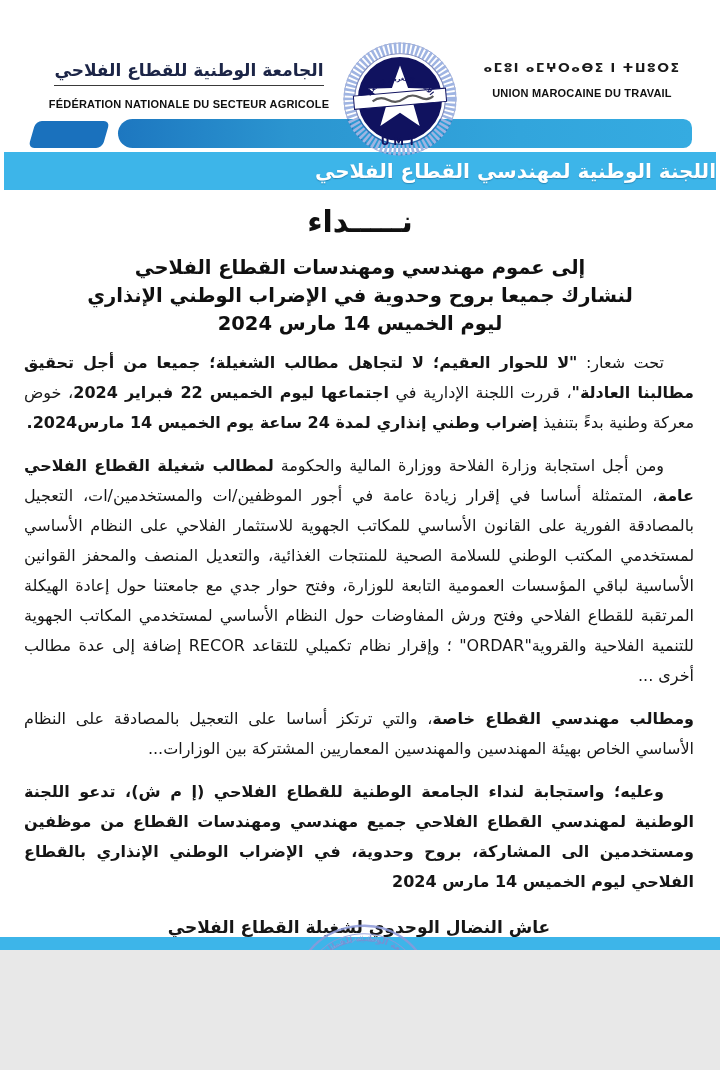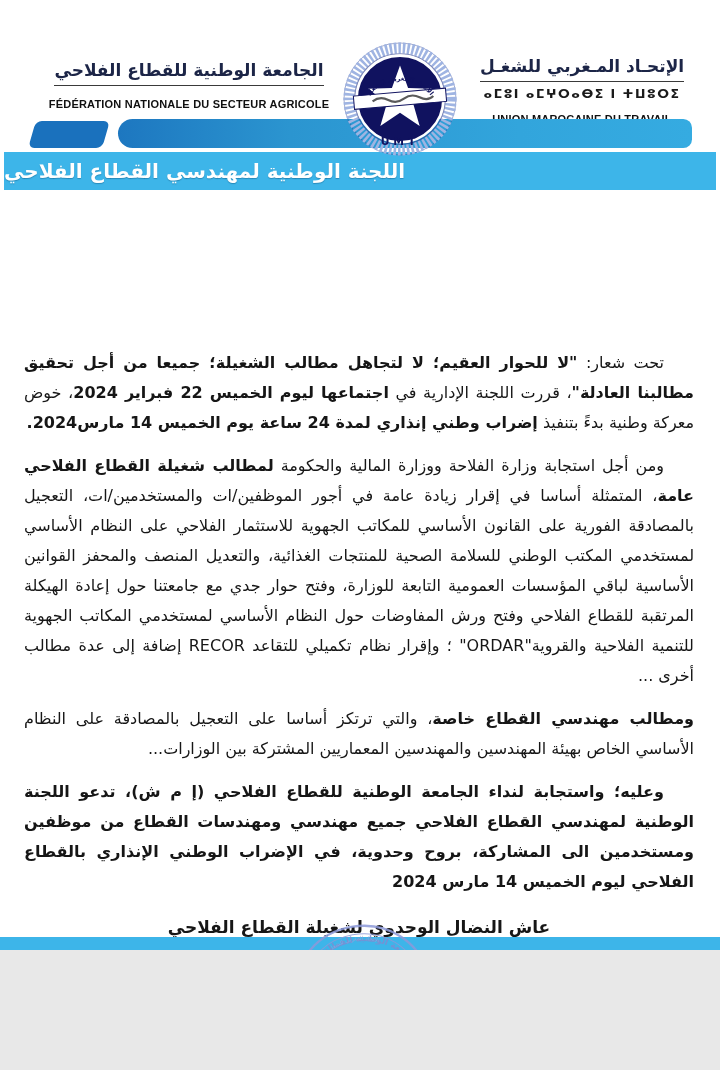--- a/index.html
+++ b/index.html
@@ -36,21 +36,21 @@
   }
   .bar-long {
     position:absolute; top:119px; left:118px; width:574px; height:29px;
     background:linear-gradient(90deg,#1d77c0 0%,#2b95d0 30%,#32a5dc 70%,#35abe1 100%);
     border-radius:15px 9px 9px 15px; z-index:1;
   }
   .banner {
     position:absolute; top:152px; left:4px; right:4px; height:38px;
     background:#3db5e9; z-index:2;
     color:#ffffff; font-weight:bold; font-size:20px; line-height:38px;
-    text-align:left; direction:rtl;
+    text-align:right; direction:rtl;
     text-shadow:0 1px 1px rgba(0,60,100,.35);
   }
 
   
   .doc-title {
     position:absolute; top:204px; left:0; right:0; text-align:center;
     font-size:30px; font-weight:bold; color:#101010; direction:rtl;
   }
   .subtitle {
     position:absolute; top:254px; left:20px; right:20px; text-align:center;
@@ -85,21 +85,20 @@
 <body>
 
 <div class="page">
 
   <div class="org org-left">
     <span class="ar">الجامعة الوطنية للقطاع الفلاحي</span>
     <span class="fr">FÉDÉRATION NATIONALE DU SECTEUR AGRICOLE</span>
   </div>
 
   <div class="org org-right">
-    <span class="ar">الإتحـاد المـغربي للشغـل</span>
     <span class="tif">ⴰⵎⵓⵏ ⴰⵎⵖⵔⴰⴱⵉ ⵏ ⵜⵡⵓⵔⵉ</span>
     <span class="fr">UNION MAROCAINE DU TRAVAIL</span>
   </div>
 
   <svg class="logo" viewBox="0 0 120 120" aria-hidden="true">
     <circle cx="60" cy="60" r="57" fill="none" stroke="#2d3f8f" stroke-width="1" opacity=".45"></circle>
     <circle cx="60" cy="60" r="52" fill="none" stroke="#9fb4e2" stroke-width="11" stroke-dasharray="2.6,1.9"></circle>
     <circle cx="60" cy="60" r="46" fill="none" stroke="#2d3f8f" stroke-width="1.2" opacity=".6"></circle>
     <circle cx="60" cy="60" r="44" fill="#10125f"></circle>
     <circle cx="60" cy="60" r="44" fill="none" stroke="#ffffff" stroke-width="2.4"></circle>
@@ -115,21 +114,27 @@
     <text x="60" y="107" text-anchor="middle" font-size="11" font-weight="bold" fill="#10125f" letter-spacing="4">UMT</text>
   </svg>
 
   <div class="bar-short"></div>
   <div class="bar-long"></div>
 
   <div class="banner">
     <span>اللجنة الوطنية لمهندسي القطاع الفلاحي</span>
   </div>
 
+  <div class="doc-title">نـــــداء</div>
 
+  <div class="subtitle">
+    <div>إلى عموم مهندسي ومهندسات القطاع الفلاحي</div>
+    <div>لنشارك جميعا بروح وحدوية في الإضراب الوطني الإنذاري</div>
+    <div>ليوم الخميس 14 مارس 2024</div>
+  </div>
 
   <div class="body-flow">
     <p><span>تحت شعار: </span><b>"لا للحوار العقيم؛ لا لتجاهل مطالب الشغيلة؛ جميعا من أجل تحقيق مطالبنا العادلة"</b><span>، قررت اللجنة الإدارية في </span><b>اجتماعها ليوم الخميس 22 فبراير 2024</b><span>، خوض معركة وطنية بدءً بتنفيذ </span><b>إضراب وطني إنذاري لمدة 24 ساعة يوم الخميس 14 مارس2024.</b></p>
     <p><span>ومن أجل استجابة وزارة الفلاحة ووزارة المالية والحكومة </span><b>لمطالب شغيلة القطاع الفلاحي عامة</b><span>، المتمثلة أساسا في إقرار زيادة عامة في أجور الموظفين/ات والمستخدمين/ات، التعجيل بالمصادقة الفورية على القانون الأساسي للمكاتب الجهوية للاستثمار الفلاحي على النظام الأساسي لمستخدمي المكتب الوطني للسلامة الصحية للمنتجات الغذائية، والتعديل المنصف والمحفز القوانين الأساسية لباقي المؤسسات العمومية التابعة للوزارة، وفتح حوار جدي مع جامعتنا حول إعادة الهيكلة المرتقبة للقطاع الفلاحي وفتح ورش المفاوضات حول النظام الأساسي لمستخدمي المكاتب الجهوية للتنمية الفلاحية والقروية"ORDAR" ؛ وإقرار نظام تكميلي للتقاعد RECOR إضافة إلى عدة مطالب أخرى ...</span></p>
     <p class="no-indent"><b>ومطالب مهندسي القطاع خاصة</b><span>، والتي ترتكز أساسا على التعجيل بالمصادقة على النظام الأساسي الخاص بهيئة المهندسين والمهندسين المعماريين المشتركة بين الوزارات...</span></p>
     <p><b>وعليه؛ واستجابة لنداء الجامعة الوطنية للقطاع الفلاحي (إ م ش)، تدعو اللجنة الوطنية لمهندسي القطاع الفلاحي جميع مهندسي ومهندسات القطاع من موظفين ومستخدمين الى المشاركة، بروح وحدوية، في الإضراب الوطني الإنذاري بالقطاع الفلاحي ليوم الخميس 14 مارس 2024</b></p>
     <div class="slogans">
       <div>عاش النضال الوحدوي لشغيلة القطاع الفلاحي</div>
       <div>عن اللجنة الوطنية لمهندسي القطاع الفلاحي</div>
     </div>

